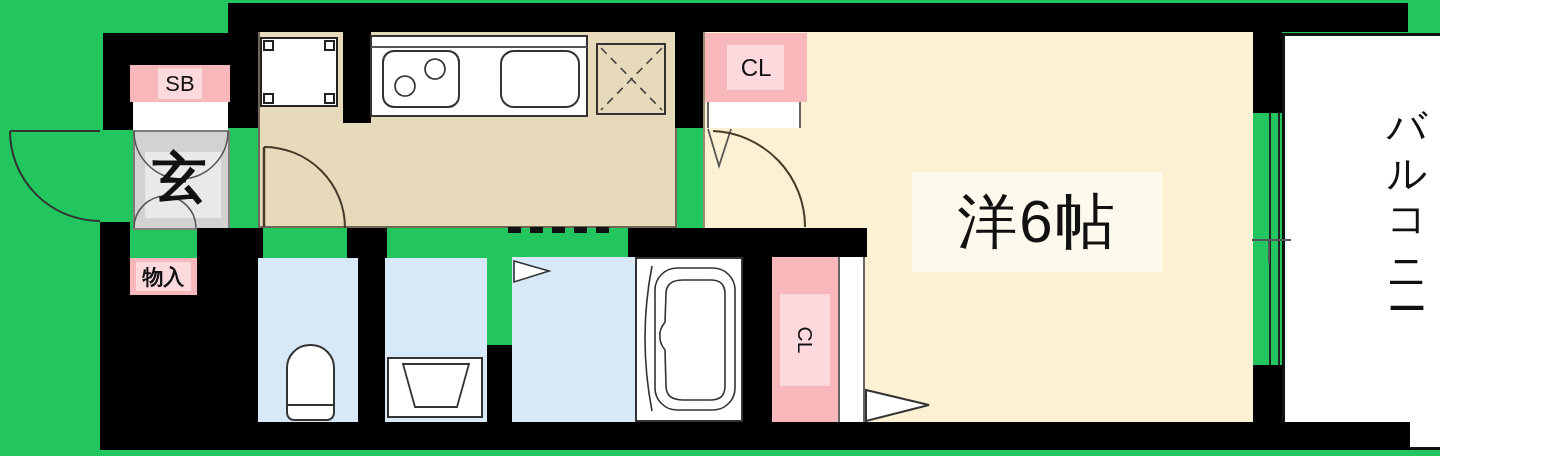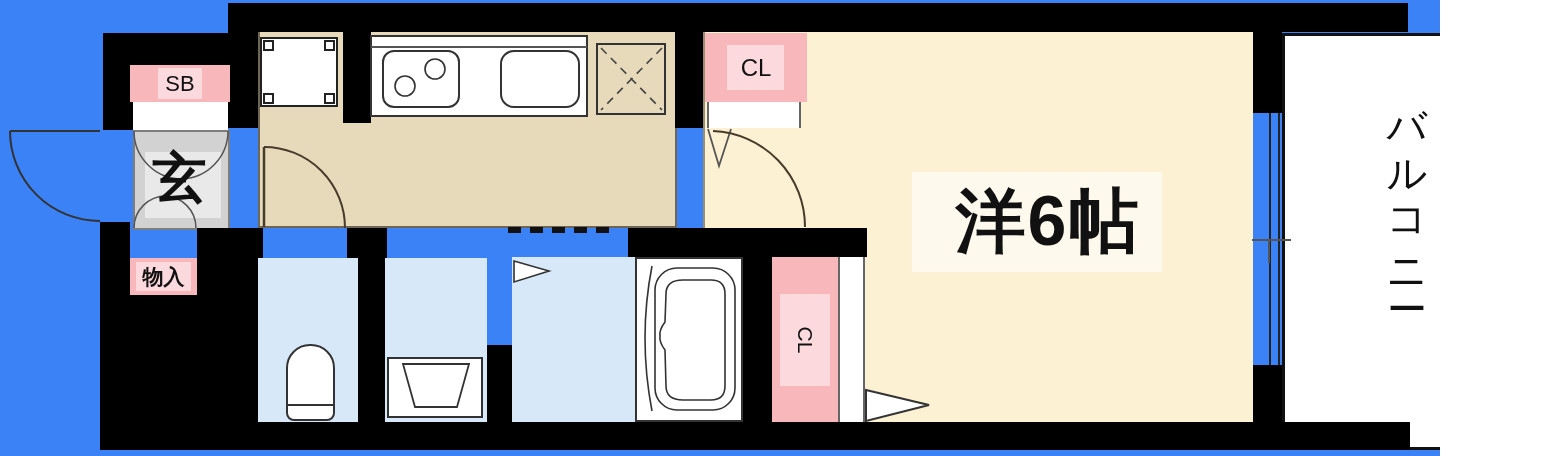--- a/index.html
+++ b/index.html
@@ -1,17 +1,17 @@
 <!DOCTYPE html>
 <html><head>
 <meta charset="utf-8">
 <style>
   html,body{margin:0;padding:0;background:#ffffff;}
   #plan{
-    position:relative;width:1440px;height:456px;background:#3b82f6;overflow:hidden;
+    position:relative;width:1440px;height:456px;background:#22c55e;overflow:hidden;
     font-family:"Liberation Sans","DejaVu Sans",sans-serif;
   }
   .wall{position:absolute;background:#000000;z-index:2;}
   .floor{position:absolute;z-index:1;}
   .fix{position:absolute;z-index:2;}
   .lbl{position:absolute;z-index:4;color:#111;display:flex;align-items:center;justify-content:center;}
   .pink{background:#f8b7bb;}
   .pink-in{background:#fcd9dd;}
   .floor-kitchen{background:#e7dabb;border-left:2px solid #6f6655;border-right:2px solid #6f6655;border-bottom:2px solid #6f6655;}
   .floor-room{background:#fdf1d3;border-left:2px solid #9a8c6f;}
@@ -137,20 +137,20 @@
   </div>
   <div class="lbl" style="left:130px;top:258px;width:67px;height:37px;font-size:21px;font-weight:bold;">
     <span>物入</span>
   </div>
   <div class="lbl" style="left:705px;top:33px;width:102px;height:69px;font-size:24px;">
     <span>CL</span>
   </div>
   <div class="lbl" style="left:772px;top:257px;width:66px;height:165px;font-size:21px;">
     <span style="transform:rotate(90deg);display:inline-block;">CL</span>
   </div>
-  <div class="lbl" style="left:912px;top:172px;width:250px;height:100px;font-size:70px;font-weight:bold;letter-spacing:2px;margin-left:11px;">
+  <div class="lbl" style="left:912px;top:172px;width:250px;height:100px;font-size:60px;font-weight:normal;letter-spacing:2px;">
     <span>洋6帖</span>
   </div>
   <div class="lbl vtext" style="left:1382px;top:82px;width:52px;height:300px;font-size:40px;justify-content:flex-start;">
     <span>バルコニー</span>
   </div>
 
 </div>
 
 </body></html>

